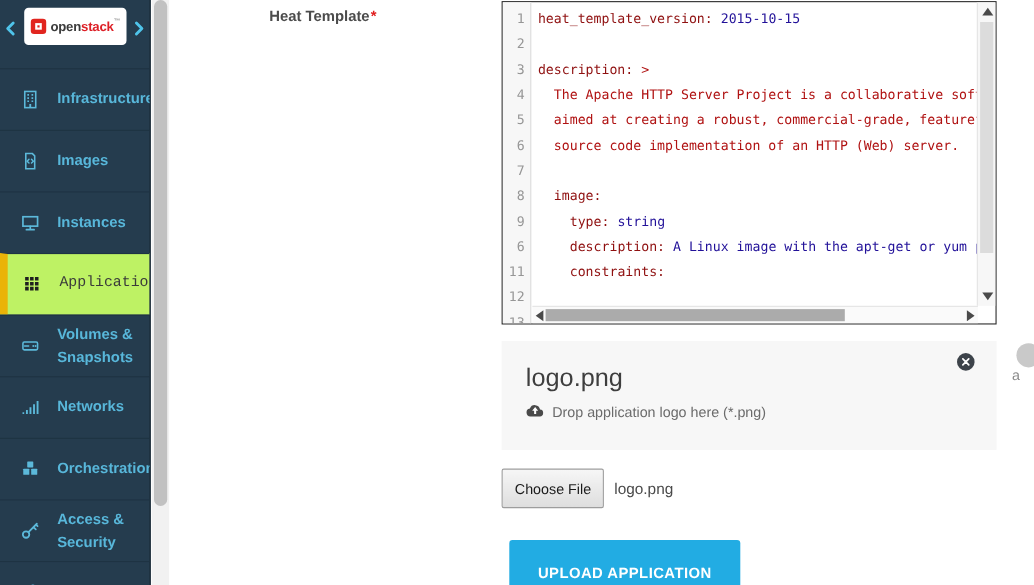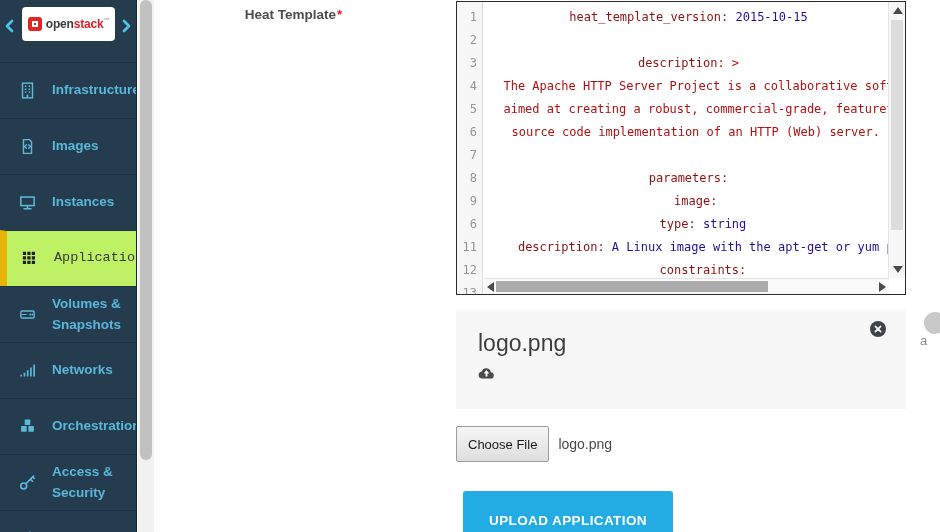--- a/index.html
+++ b/index.html
@@ -48,21 +48,21 @@
   
   .editor { position:absolute; left:302px; top:1px; width:450px; height:294px;
             border:1px solid #2b2b2b; background:#fff; overflow:hidden;
             font-family:"DejaVu Sans Mono","Liberation Mono",monospace; font-size:12px; }
   .gutter { position:absolute; left:0; top:0; bottom:0; width:26px; background:#f7f7f7;
             border-right:1px solid #ddd; padding-top:4px; }
   .gutter div { height:23px; line-height:23px; text-align:right; padding-right:5px;
                 color:#969696; }
   .code { position:absolute; left:27px; top:0; right:17px; bottom:0; overflow:hidden;
           padding:4px 0 0 5px; cursor:text; }
-  .code div { height:23px; line-height:23px; white-space:pre; color:#000;text-align:center; }
+  .code div { height:23px; line-height:23px; white-space:pre; color:#000; }
   .code .k { color:#8f1010; }
   .code .s { color:#b01212; }
   .code .v { color:#221199; }
 
   .vscroll { position:absolute; right:0; top:0; width:17px; height:276px;
              background:#f7f7f7; border-left:1px solid #e4e4e4; }
   .vscroll .vthumb { position:absolute; left:2px; top:18px; width:12px; height:210px;
                      background:#dcdcdc; }
   .hscroll { position:absolute; left:27px; bottom:0; height:16px; width:405px;
              background:#fafafa; border-top:1px solid #e4e4e4; }
@@ -245,21 +245,20 @@
           <div>13</div>
         </div>
       <div class="code" id="code">
           <div><span class="k">heat_template_version:</span><span class="t"> </span><span class="v">2015-10-15</span></div>
           <div></div>
           <div><span class="k">description:</span><span class="t"> </span><span class="s">&gt;</span></div>
           <div><span class="s">  The Apache HTTP Server Project is a collaborative software development effort</span></div>
           <div><span class="s">  aimed at creating a robust, commercial-grade, featureful, and freely-available</span></div>
           <div><span class="s">  source code implementation of an HTTP (Web) server.</span></div>
           <div></div>
-          <div><span class="k">parameters:</span></div>
           <div><span class="t">  </span><span class="k">image:</span></div>
           <div><span class="t">    </span><span class="k">type:</span><span class="t"> </span><span class="v">string</span></div>
           <div><span class="t">    </span><span class="k">description:</span><span class="t"> </span><span class="v">A Linux image with the apt-get or yum packaging</span></div>
           <div><span class="t">    </span><span class="k">constraints:</span></div>
           <div></div>
         </div>
       <div class="vscroll">
         <span class="arr up"></span>
         <div class="vthumb"></div>
         <span class="arr down"></span>
@@ -279,20 +278,21 @@
           </svg>
       </span>
       <div class="dz-title">logo.png</div>
       <div class="dz-hint">
         <span>
           <svg width="17" height="12" viewBox="0 0 20 14">
               <path d="M5 13.5a4.2 4.2 0 0 1-.6-8.36A5.6 5.6 0 0 1 15.2 6.2a3.6 3.6 0 0 1-.6 7.3z" fill="#4a4a4a"></path>
               <polygon points="10,3.5 13.2,7.5 11.1,7.5 11.1,11 8.9,11 8.9,7.5 6.8,7.5" fill="#fff"></polygon>
             </svg>
         </span>
+        <span>Drop application logo here (*.png)</span>
       </div>
     </div>
 
     <div class="edge-circle"></div>
     <div class="edge-letter">a</div>
 
     <div class="file-row">
       <button class="choose-btn">Choose File</button>
       <span class="file-name">logo.png</span>
     </div>

